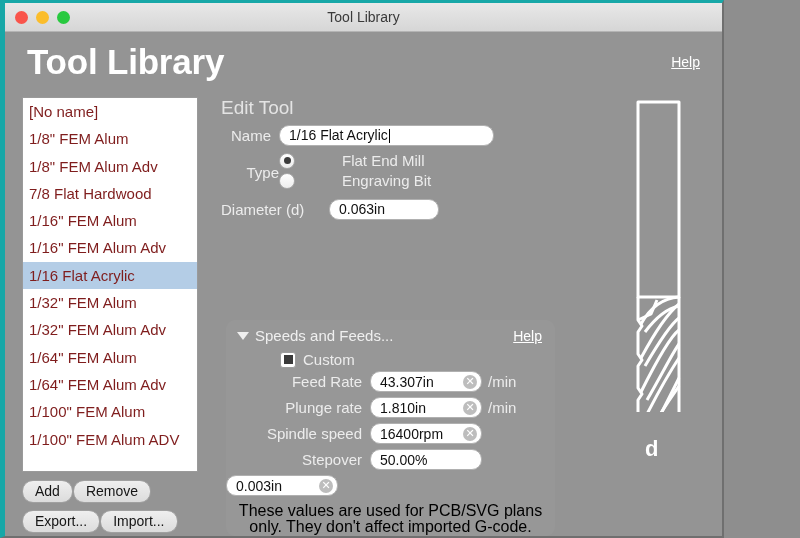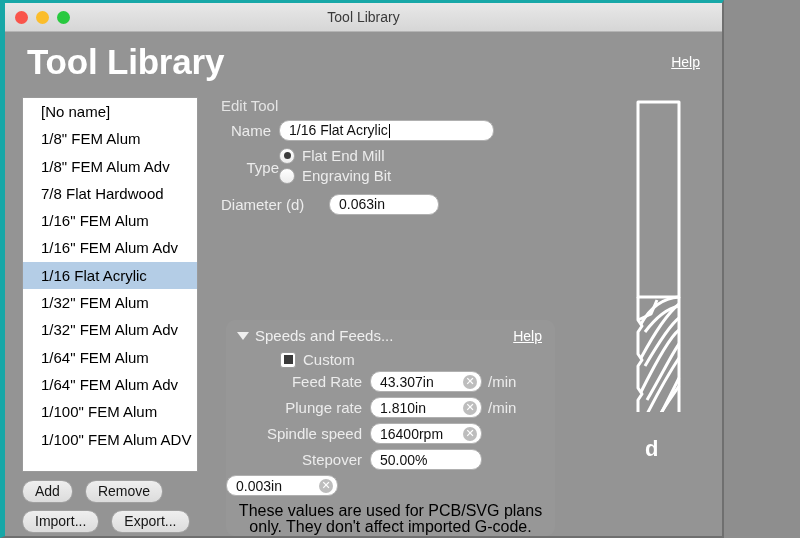--- a/index.html
+++ b/index.html
@@ -63,42 +63,42 @@
   
   #tool-list {
     position: absolute; left: 17px; top: 5px;
     width: 176px; height: 375px;
     background: #ffffff;
     border: 1px solid #9a9a9a;
     overflow: hidden;
   }
   .tool-row {
     height: 27.3px; line-height: 27.3px;
-    padding-left: 18px;
-    font-size: 15px; color: #000000;
+    padding-left: 6px;
+    font-size: 15px; color: #7f1d1d;
     white-space: nowrap; overflow: hidden;
     cursor: default;
   }
   .tool-row.selected { background: #b4cde6; }
 
   #list-buttons { position: absolute; left: 17px; top: 388px; }
-  .btn-row { display: flex; gap: 12px; margin-bottom: 7px; }
+  .btn-row { display: flex; gap: 0; margin-bottom: 7px; }
   .btn {
     background: linear-gradient(to bottom,#efefef 0%,#dcdcdc 100%);
     border: 1px solid #a0a0a0;
     border-radius: 11px;
     padding: 2px 12px 3px;
     font-size: 14px; color: #151515;
     cursor: pointer;
   }
 
   
   #edit-pane { position: absolute; left: 216px; top: 0; width: 350px; }
   #edit-tool-title {
-    font-size: 15px; color: #e4e4e4;
+    font-size: 19px; color: #e4e4e4;
     margin: 5px 0 6px 0;
   }
   .field-row { display: flex; align-items: center; margin-bottom: 6px; }
   .field-label {
     font-size: 15px; color: #ececec;
     text-align: right; margin-right: 8px;
   }
   .tfield {
     background: #ffffff;
     border: 1px solid #b0b0b0;
@@ -112,21 +112,21 @@
   .caret {
     display: inline-block;
     width: 1px; height: 14px;
     background: #000;
     margin-left: 1px;
   }
 
   
   #type-block { display: flex; align-items: center; margin-bottom: 7px; }
   #type-label { font-size: 15px; color: #ececec; width: 58px; text-align: right; }
-  .radio-opt { display: flex; align-items: center; margin-bottom: 3px; }
+  .radio-opt { display: flex; align-items: center; margin-bottom: 3px; gap: 40px; }
   .radio {
     width: 16px; height: 16px; border-radius: 50%;
     background: linear-gradient(to bottom,#ffffff 0%,#ededed 100%);
     border: 1px solid #a8a8a8;
     margin-right: 7px;
     display: flex; align-items: center; justify-content: center;
     cursor: pointer; flex: none;
   }
   .radio .inner { width: 7px; height: 7px; border-radius: 50%; background: #3c3c3c; }
   .radio-label { font-size: 15px; color: #ececec; }
@@ -233,22 +233,22 @@
       <div class="tool-row">1/100" FEM Alum</div>
       <div class="tool-row">1/100" FEM Alum ADV</div>
     </div>
 
     <div id="list-buttons">
       <div class="btn-row">
         <div class="btn">Add</div>
         <div class="btn">Remove</div>
       </div>
       <div class="btn-row">
+        <div class="btn">Export...</div>
         <div class="btn">Import...</div>
-        <div class="btn">Export...</div>
       </div>
     </div>
 
     <div id="edit-pane">
       <div id="edit-tool-title">Edit Tool</div>
 
       <div class="field-row">
         <div class="field-label" style="width:50px;">Name</div>
         <div class="tfield" style="width:215px;">
           <span>1/16 Flat Acrylic</span>

